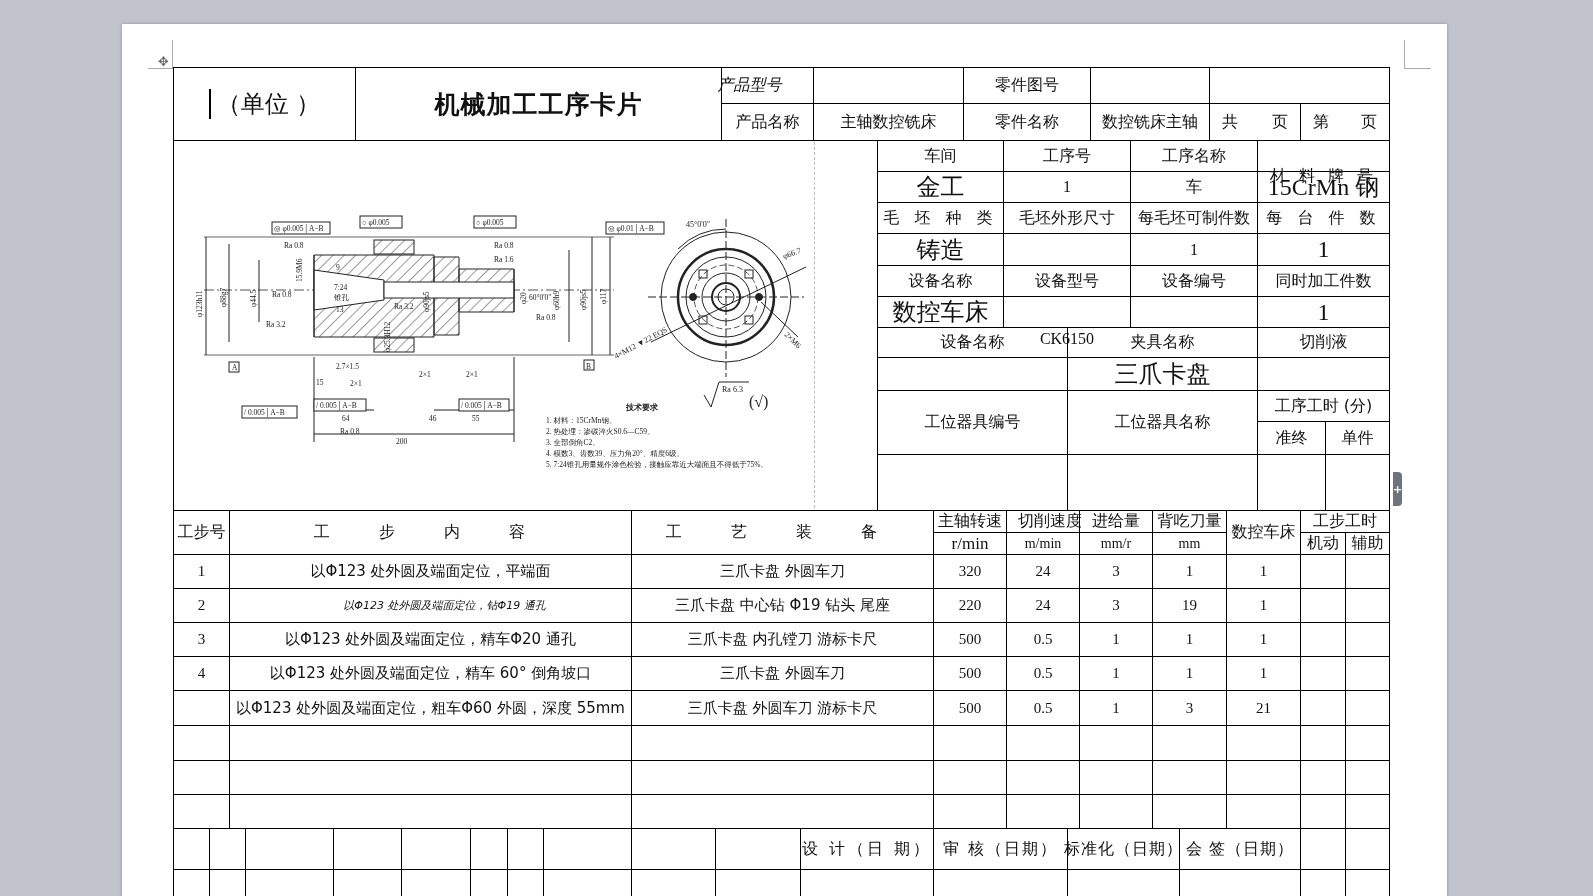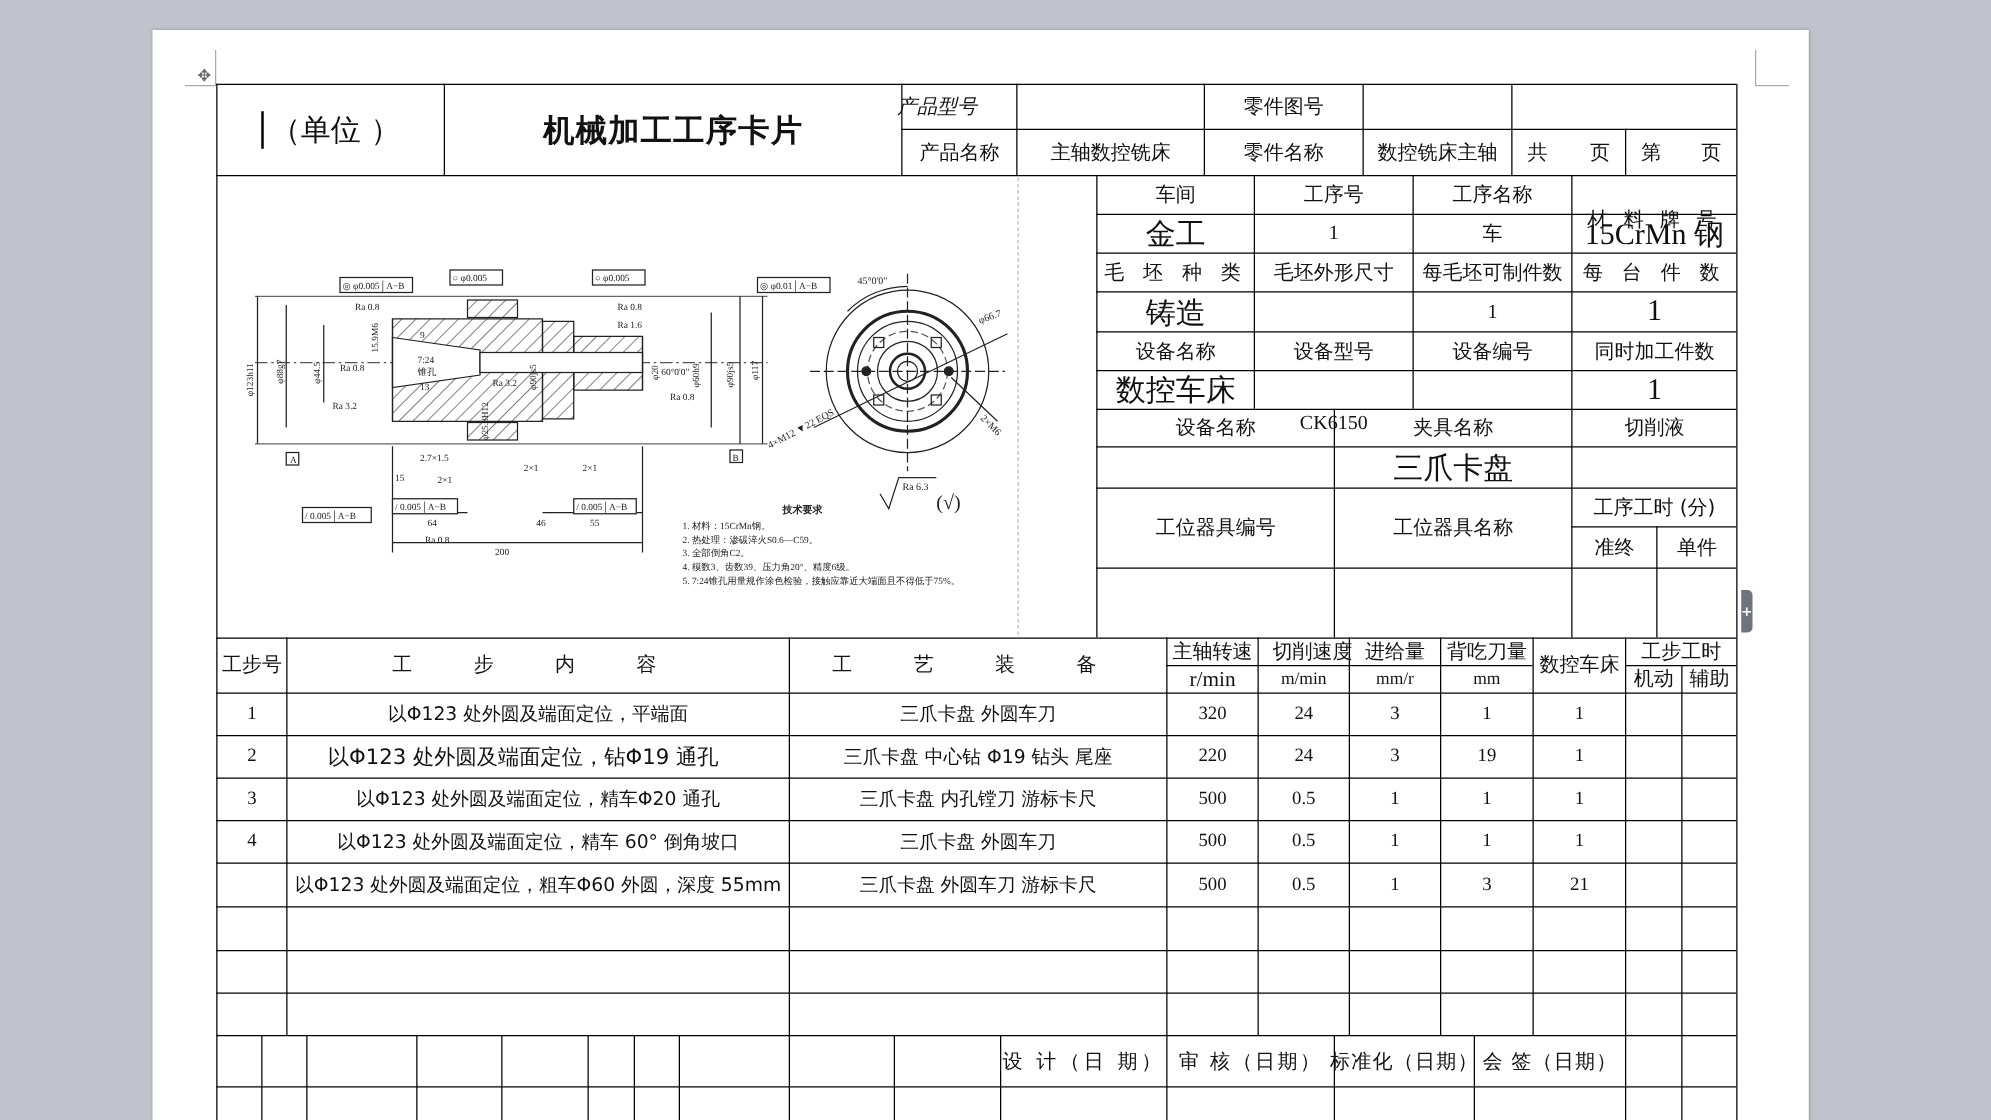--- a/index.html
+++ b/index.html
@@ -342,21 +342,21 @@
         <div class="cell serif" style="left: 934px; top: 555px; width: 72px; height: 33px; font-size: 15px;">320</div>
         <div class="cell serif" style="left: 1007px; top: 555px; width: 72px; height: 33px; font-size: 15px;">24</div>
         <div class="cell serif" style="left: 1080px; top: 555px; width: 72px; height: 33px; font-size: 15px;">3</div>
         <div class="cell serif" style="left: 1153px; top: 555px; width: 73px; height: 33px; font-size: 15px;">1</div>
         <div class="cell serif" style="left: 1227px; top: 555px; width: 73px; height: 33px; font-size: 15px;">1</div>
         <div class="cell serif" style="left: 1301px; top: 555px; width: 44px; height: 33px; font-size: 15px;"></div>
         <div class="cell serif" style="left: 1346px; top: 555px; width: 43px; height: 33px; font-size: 15px;"></div>
       </div>
       <div>
         <div class="cell serif" style="left: 174px; top: 589px; width: 55px; height: 33px; font-size: 15px;">2</div>
-        <div class="cell " style="left: 218px; top: 589px; width: 401px; height: 33px; font-size: 17px;">    以Φ123 处外圆及端面定位，钻Φ19 通孔</div>
+        <div class="cell " style="left: 244px; top: 589px; width: 401px; height: 33px; font-size: 11px; font-style: italic;">    以Φ123 处外圆及端面定位，钻Φ19 通孔</div>
         <div class="cell " style="left: 632px; top: 589px; width: 301px; height: 33px; font-size: 15px;">三爪卡盘  中心钻  Φ19 钻头  尾座</div>
         <div class="cell serif" style="left: 934px; top: 589px; width: 72px; height: 33px; font-size: 15px;">220</div>
         <div class="cell serif" style="left: 1007px; top: 589px; width: 72px; height: 33px; font-size: 15px;">24</div>
         <div class="cell serif" style="left: 1080px; top: 589px; width: 72px; height: 33px; font-size: 15px;">3</div>
         <div class="cell serif" style="left: 1153px; top: 589px; width: 73px; height: 33px; font-size: 15px;">19</div>
         <div class="cell serif" style="left: 1227px; top: 589px; width: 73px; height: 33px; font-size: 15px;">1</div>
         <div class="cell serif" style="left: 1301px; top: 589px; width: 44px; height: 33px; font-size: 15px;"></div>
         <div class="cell serif" style="left: 1346px; top: 589px; width: 43px; height: 33px; font-size: 15px;"></div>
       </div>
       <div>

